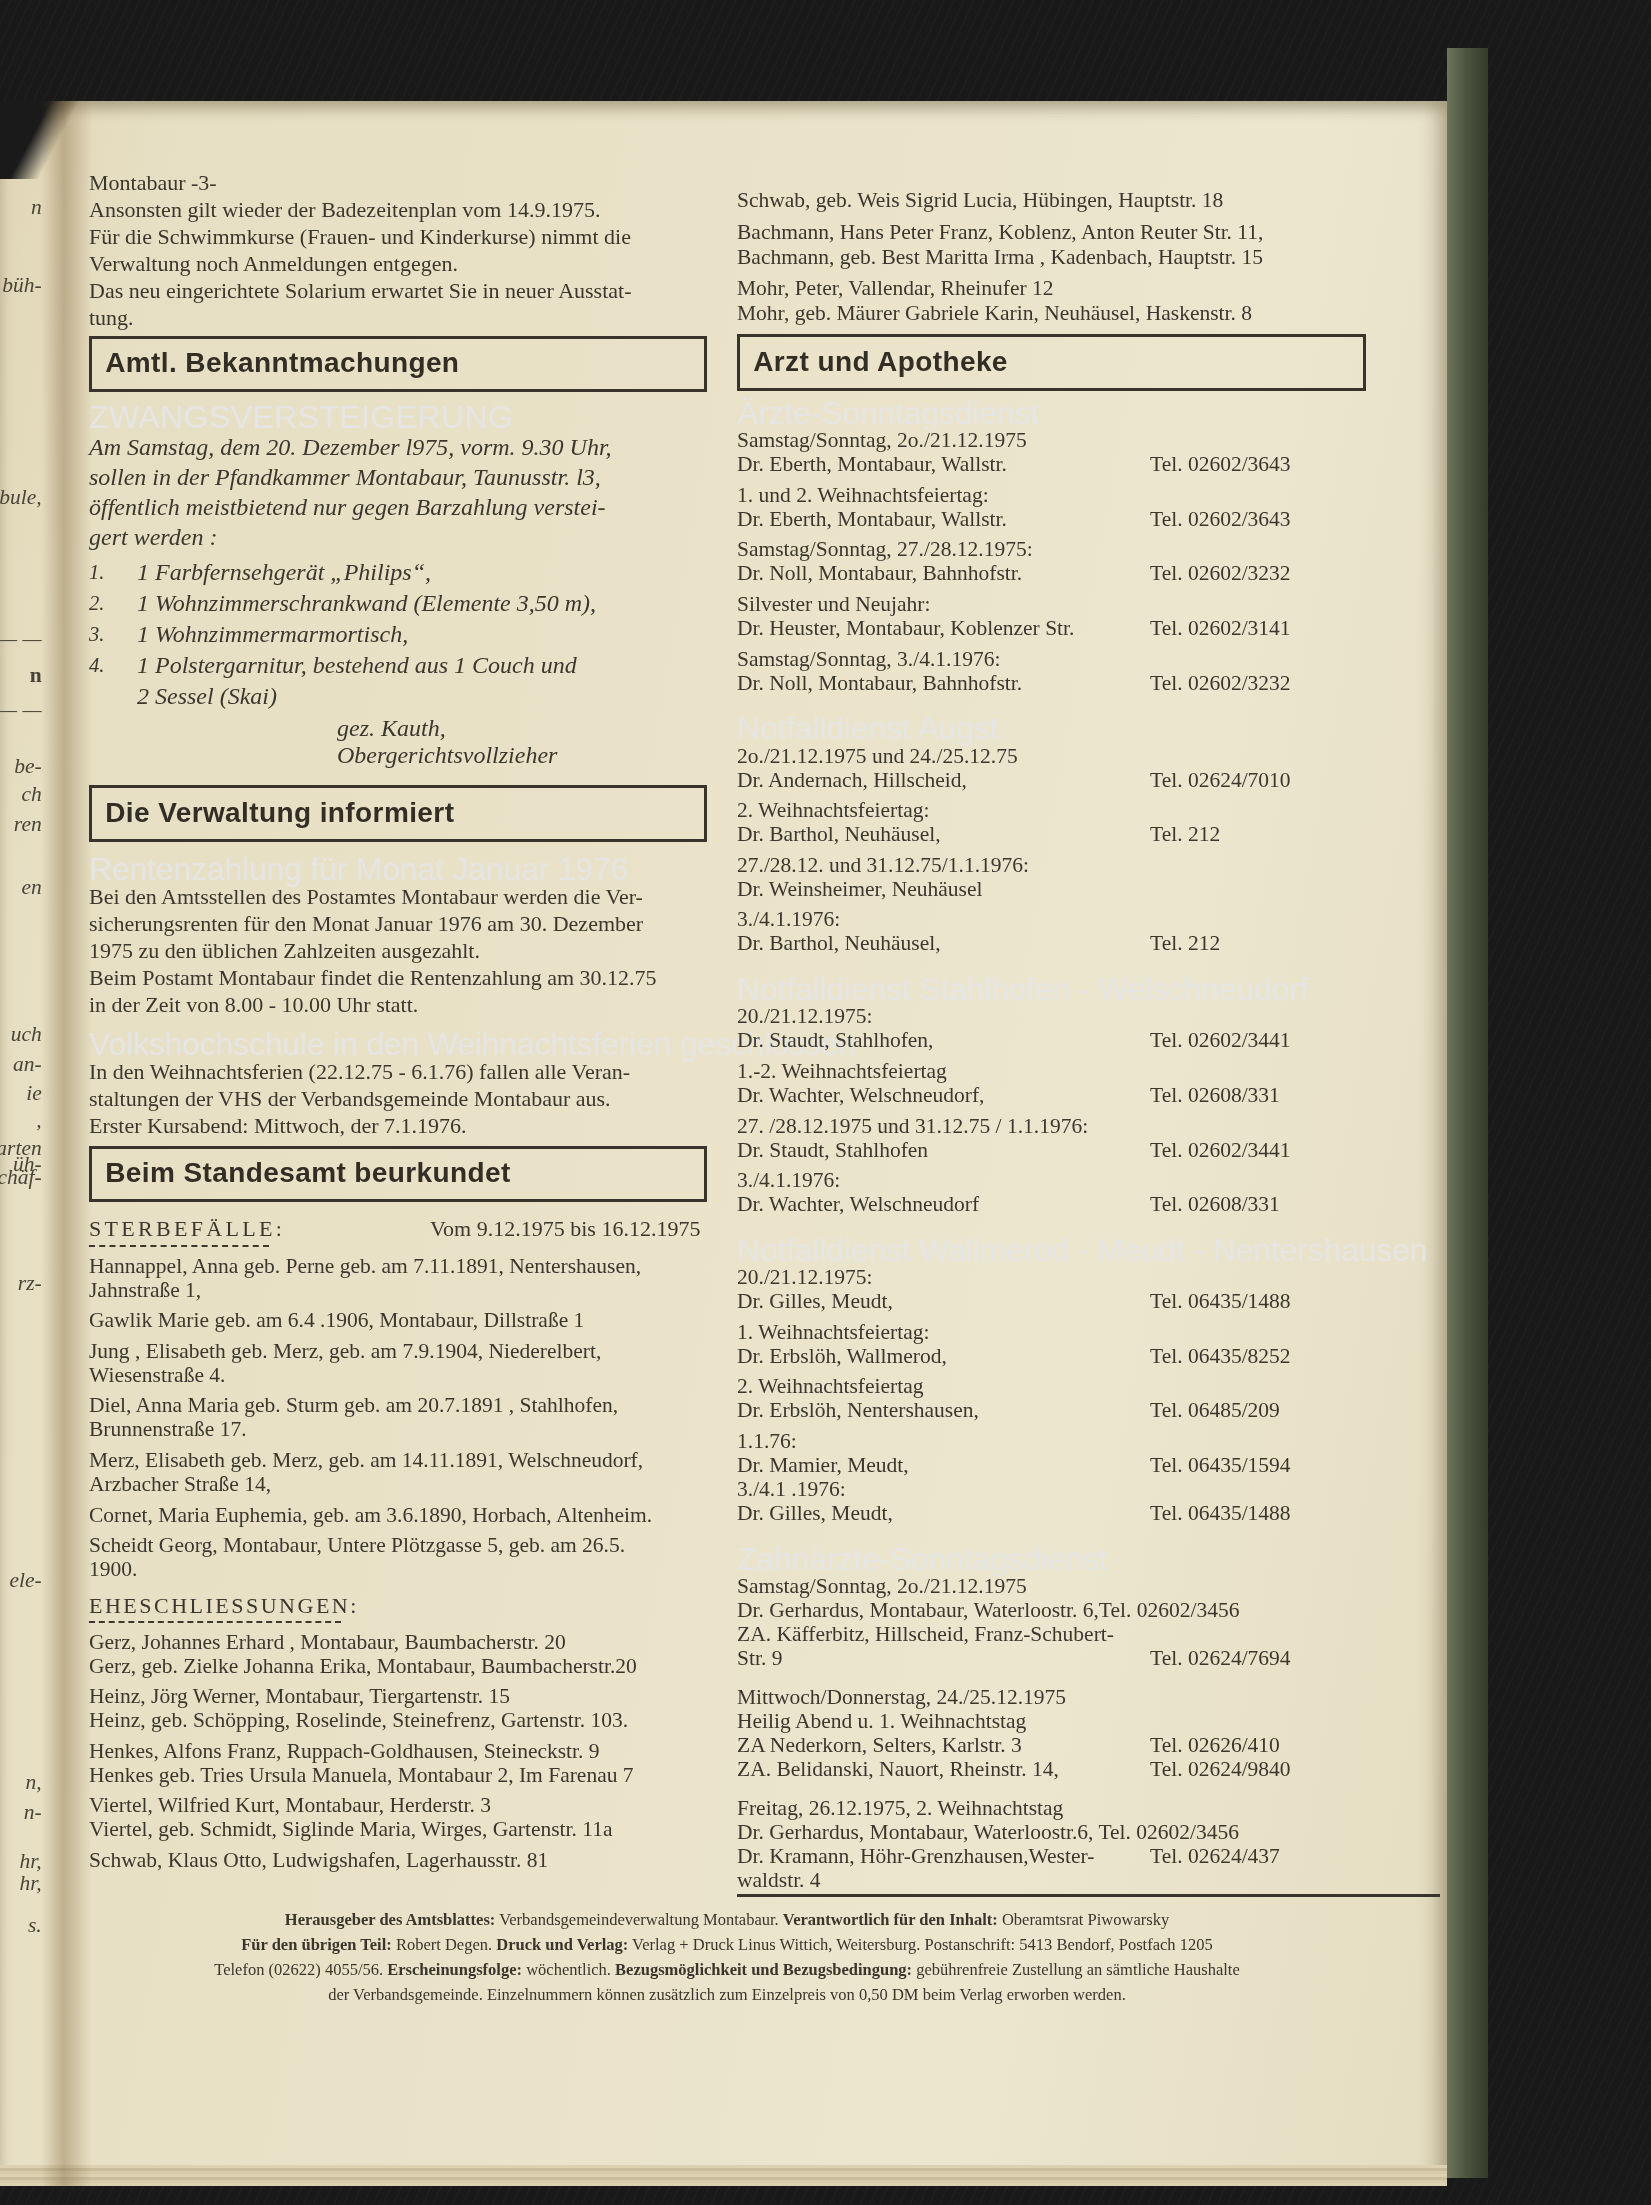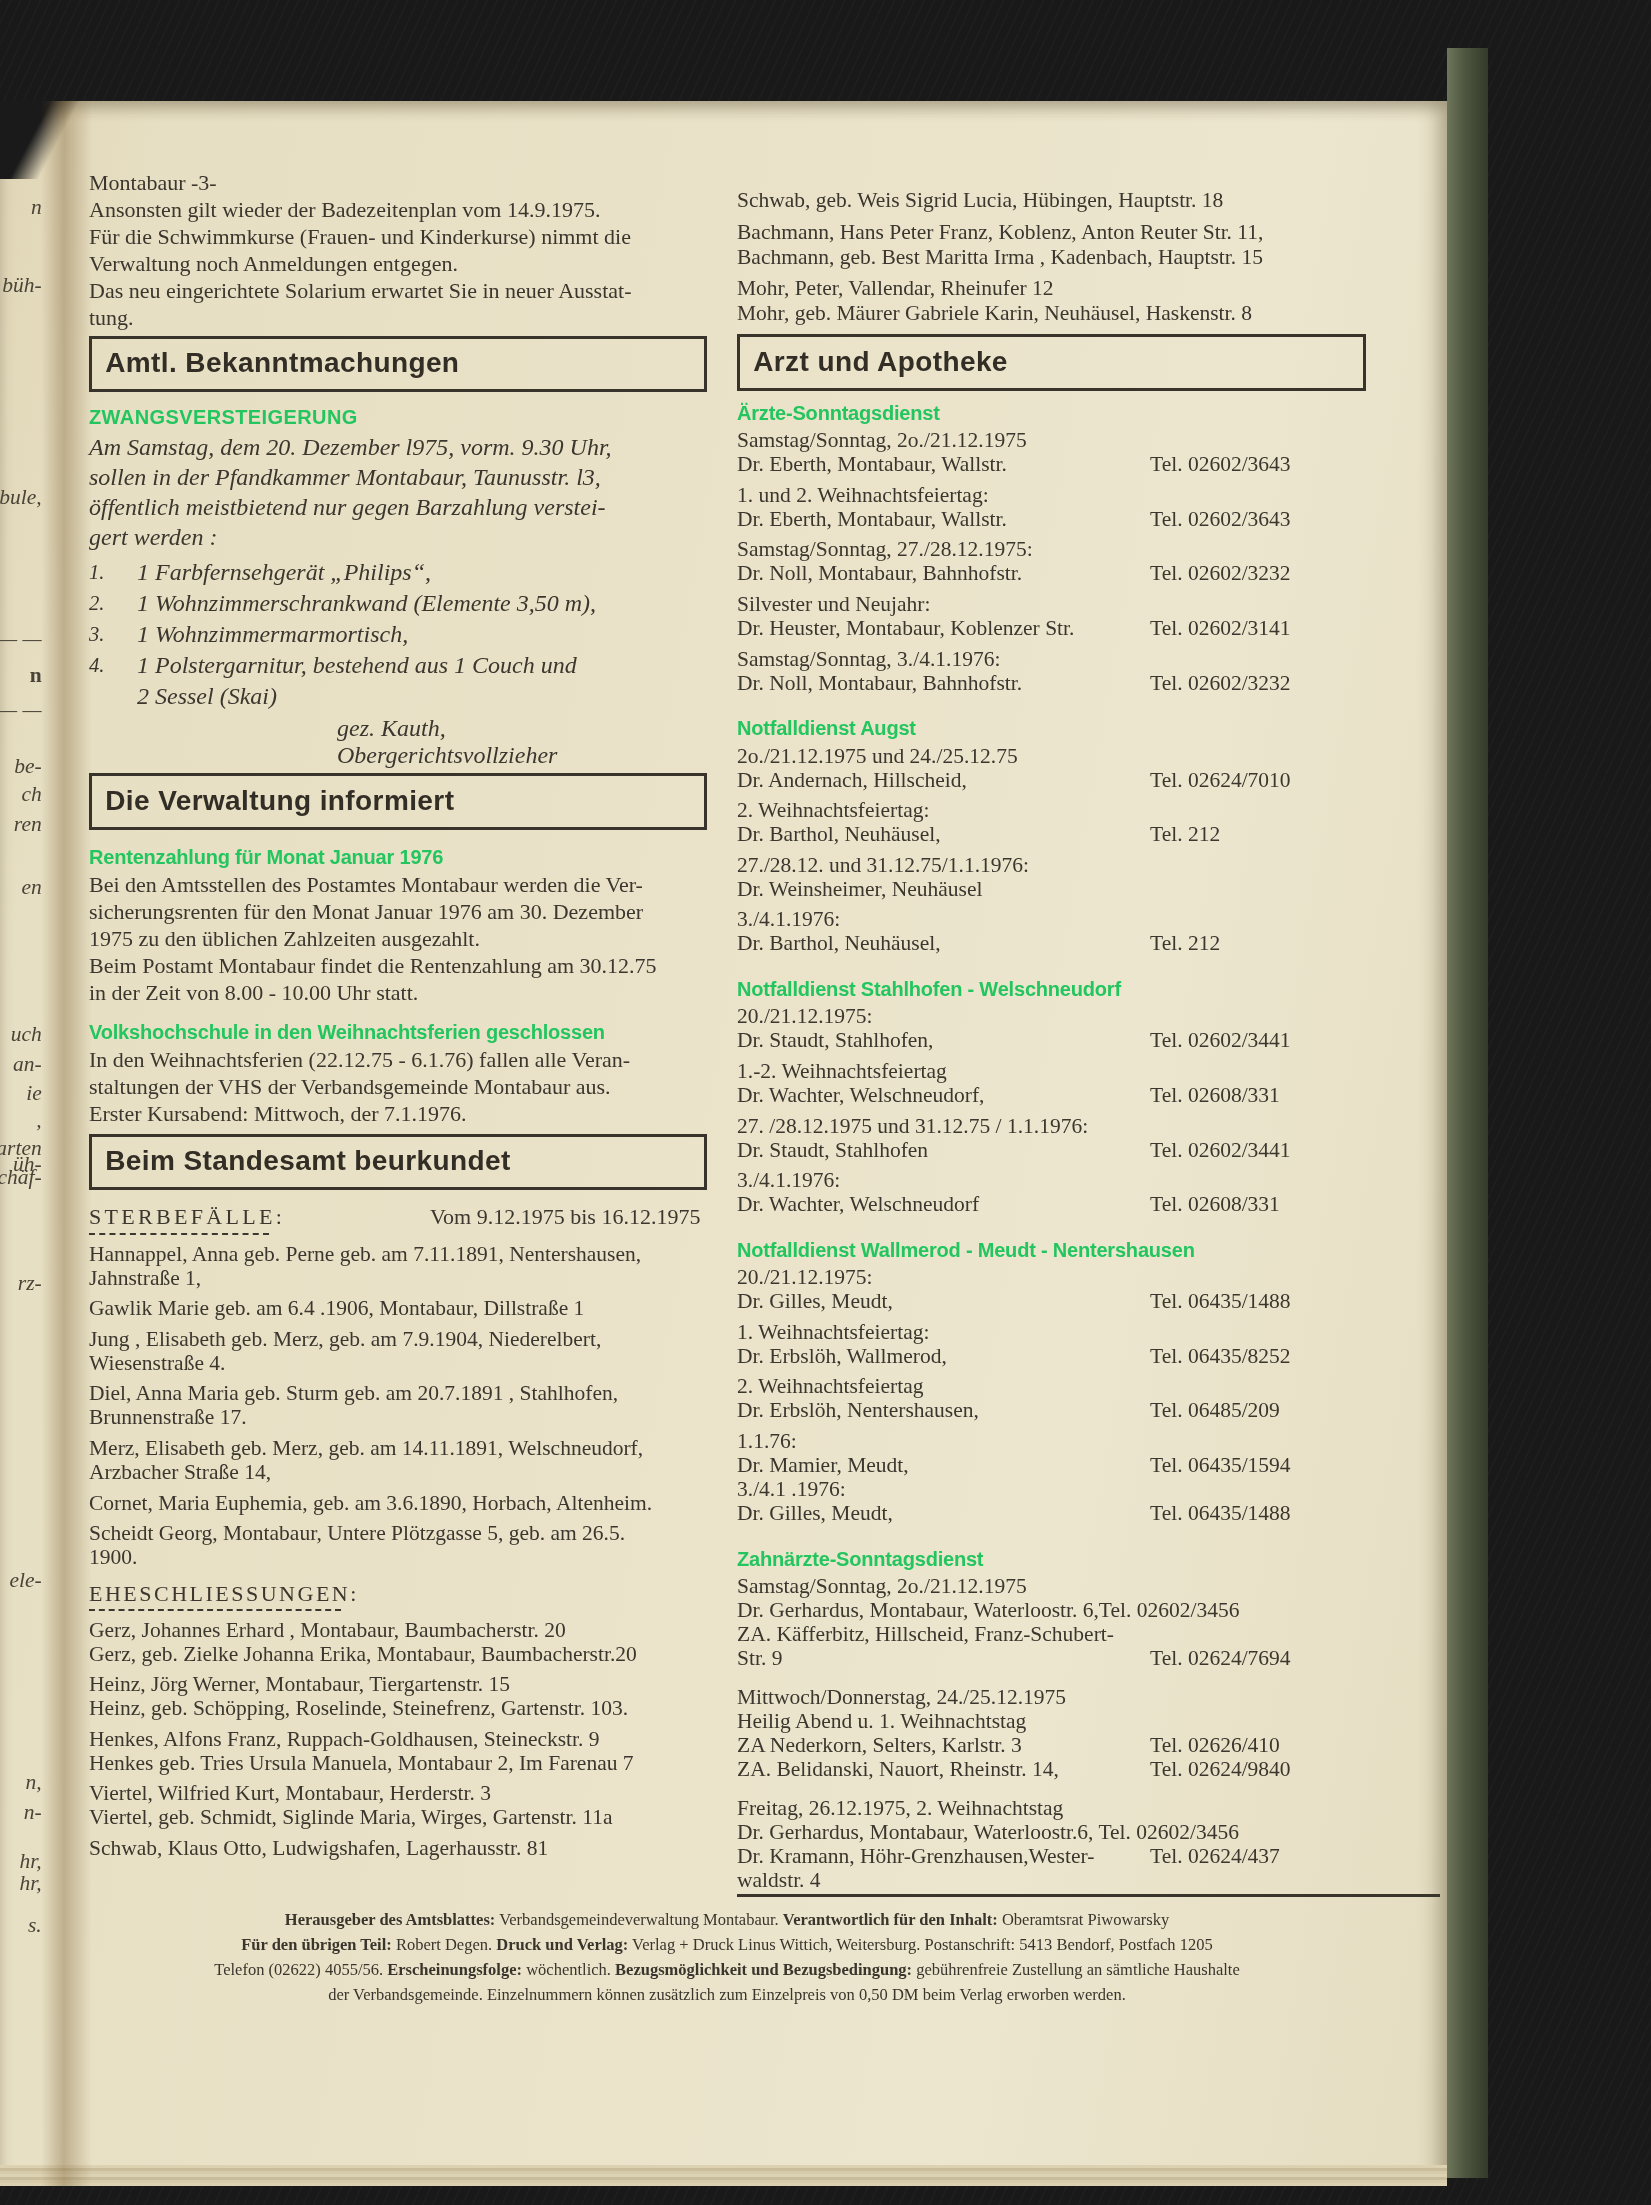--- a/index.html
+++ b/index.html
@@ -28,25 +28,25 @@
   .left-col{left:89px;top:169px;width:618px}
   .right-col{left:737px;top:188px;width:629px}
   .line{font:22px/27px "Liberation Serif",serif;white-space:nowrap}
   .g1{margin-top:6.6px}
   .g2{margin-top:15px}
   
   .boxed{border:3.3px solid #39342b;padding:8.3px 13.2px 10px 13.2px;margin:0;
        font-family:"Liberation Sans",sans-serif;font-weight:bold;font-size:28px;
        letter-spacing:0.4px;color:#322e26;white-space:nowrap}
   .box-official{margin-top:5px}
-  .box-admin{margin-top:4px}
+  .box-admin{margin-top:16px}
   .box-registry{margin-top:6.6px}
   .box-doctor{margin-top:8.3px}
-  .subhead{font-family:"Liberation Sans",sans-serif;font-weight:bold;font-size:20px;
-       line-height:25px;letter-spacing:-0.2px;color:#22c55e;white-space:nowrap}
+  .subhead{font-family:"Liberation Sans",sans-serif;font-weight:normal;font-size:32px;
+       line-height:25px;letter-spacing:-0.2px;color:#e5e5e5;white-space:nowrap}
   
   .auction-head{margin-top:13.2px;letter-spacing:0.4px}
   .auction-para{margin-top:1.7px}
   .auction-para .line{font:italic 24px/30px "Liberation Serif",serif}
   .auction-items{margin-top:5px}
   .auction-item{display:flex;font:italic 24px/31px "Liberation Serif",serif;white-space:nowrap}
   .auction-item .num{width:48px;flex:0 0 48px;font-size:20.6px}
   .signature{margin-top:3.3px;padding-left:248px}
   .signature .line{font:italic 24px/27px "Liberation Serif",serif}
   .pension-head{margin-top:15px}

